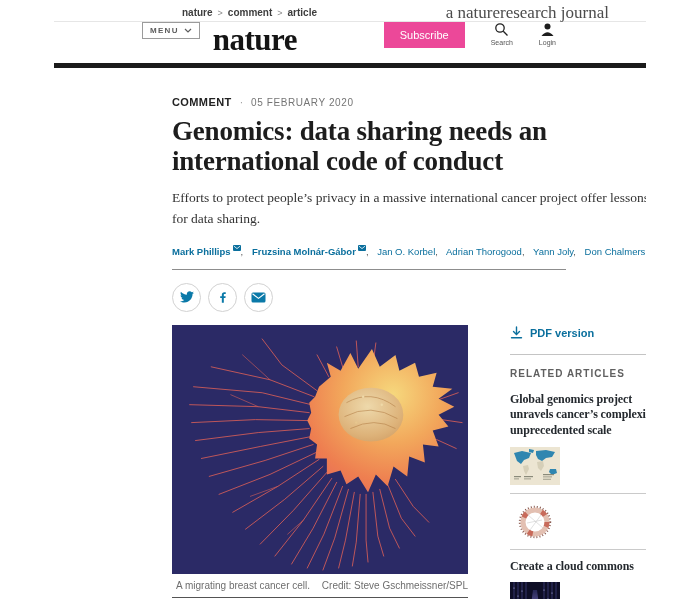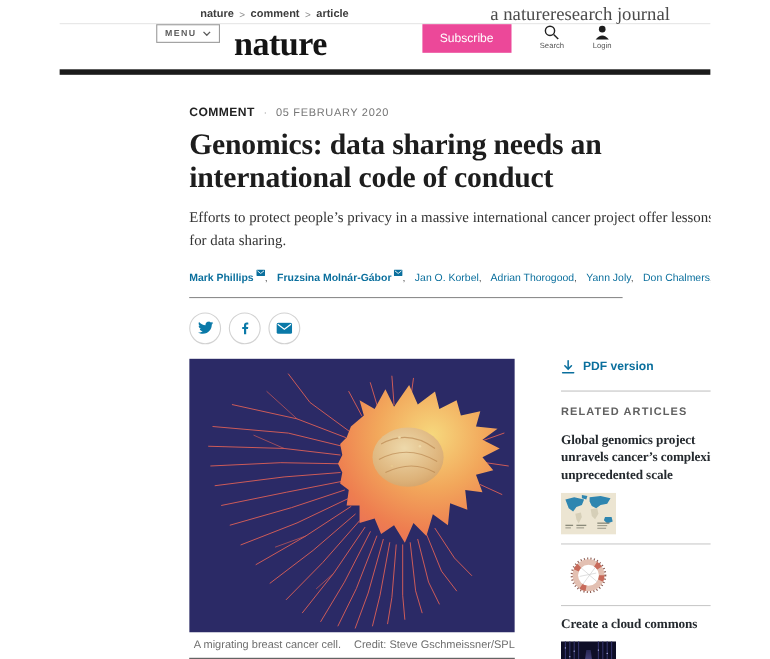--- a/index.html
+++ b/index.html
@@ -58,21 +58,21 @@
   }
   
   .columns { display:flex; margin-top:13px; gap:42px; }
   .fig-col { width:296px; flex:none; }
   .fig-image { display:block; }
   .caption { margin-top:6px; font-size:10px; color:#6e6e6e;text-align:right; }
   .caption .credit { margin-left:9px; }
   .caption-rule { margin-top:6px; border-bottom:1px solid #545454; }
   
   .sidebar { width:164px; flex:none; padding-top:1px; }
-  .pdf-link { display:flex; align-items:center; gap:7px; color:#0a6f9d; font-size:11px; font-weight:700; cursor:pointer; }
+  .pdf-link { display:flex; align-items:flex-end; gap:7px; color:#0a6f9d; font-size:11px; font-weight:700; cursor:pointer; }
   .sidebar-rule { margin:15px 0 13px; border-bottom:1px solid #c4c4c4; }
   .related-heading { font-size:10px; font-weight:700; letter-spacing:1px; color:#606060; }
   .related-list { margin-top:4px; }
   .rel-item { display:flex; gap:8px; align-items:flex-start; padding:9px 0 8px; cursor:pointer;flex-direction:column; }
   .rel-item + .rel-item { border-top:1px solid #cacaca; }
   .rel-title {
     flex:1; font-family:"Liberation Serif", serif; font-weight:700; font-size:12px;
     line-height:1.3; color:#24292e; letter-spacing:-0.1px;
   }
   .thumb { flex:none; display:block; }

